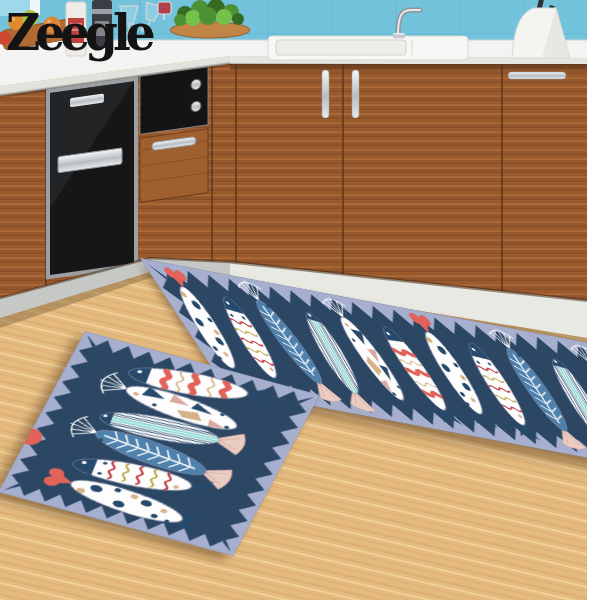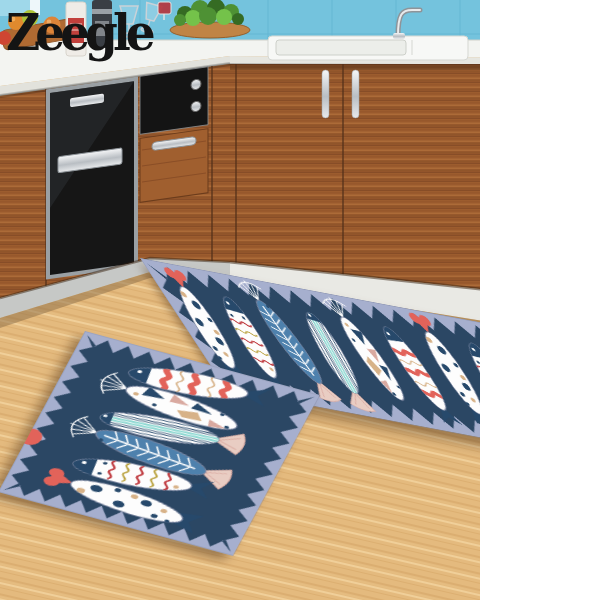--- a/index.html
+++ b/index.html
@@ -1,16 +1,16 @@
 <!DOCTYPE html>
 <html style="--logo: #141414; --backsplash: #74c3dd; --backsplashLine: #5fb1cf; --counter: #f3f4f1; --counterEdge: #e2e2da; --wood: #9c5c2e; --seam: #53301a; --applianceBlack: #161616; --steel: #c3c7ca; --steelDark: #8e9499; --kickWhite: #e9e9e4; --kickGray: #c6c8c6; --floor: #e4ba7e; --matBg: #a6afce; --matNavy: #2b4764; --fishWhite: #fdfdfd; --fishOutline: #7e88a3; --navy: #27496b; --steelBlue: #4e81ad; --mint: #8ed8d2; --coral: #e2635a; --red: #bf3a3f; --mustard: #b9a13c; --tan: #d7b288; --pink: #e9cdc3; --blush: #d9a9a0; --green: #4e9134; --greenDark: #356b23; --greenLight: #74c24a; --board: #b06a32; --label: #c2403c; --wine: #b5373f;"><head>
 <meta charset="utf-8">
 <style>
   html,body{margin:0;padding:0;background:#ffffff;}
-  #stage{position:relative;width:480px;height:600px;overflow:hidden;
+  #stage{position:relative;width:587px;height:600px;overflow:hidden;
          font-family:"Liberation Sans",sans-serif;background:var(--floor,#e4ba7e);}
   #stage svg{display:block;}
   #scene{position:absolute;left:0;top:0;z-index:1;}
   .mat{position:absolute;left:0;top:0;transform-origin:0 0;z-index:3;}
   #mat-runner{transform:matrix(0.958,0.181,0.733,1.117,140,258);
               filter:drop-shadow(-5px 9px 6px rgba(70,45,20,0.45));}
   #mat-small{transform:matrix(0.94,0.256,-0.378,0.70,85,331);
              filter:drop-shadow(-6px 9px 6px rgba(70,45,20,0.45));}
   #logo{position:absolute;left:6px;top:6px;z-index:9;
         font-family:"DejaVu Serif",serif;font-weight:700;font-size:47px;

